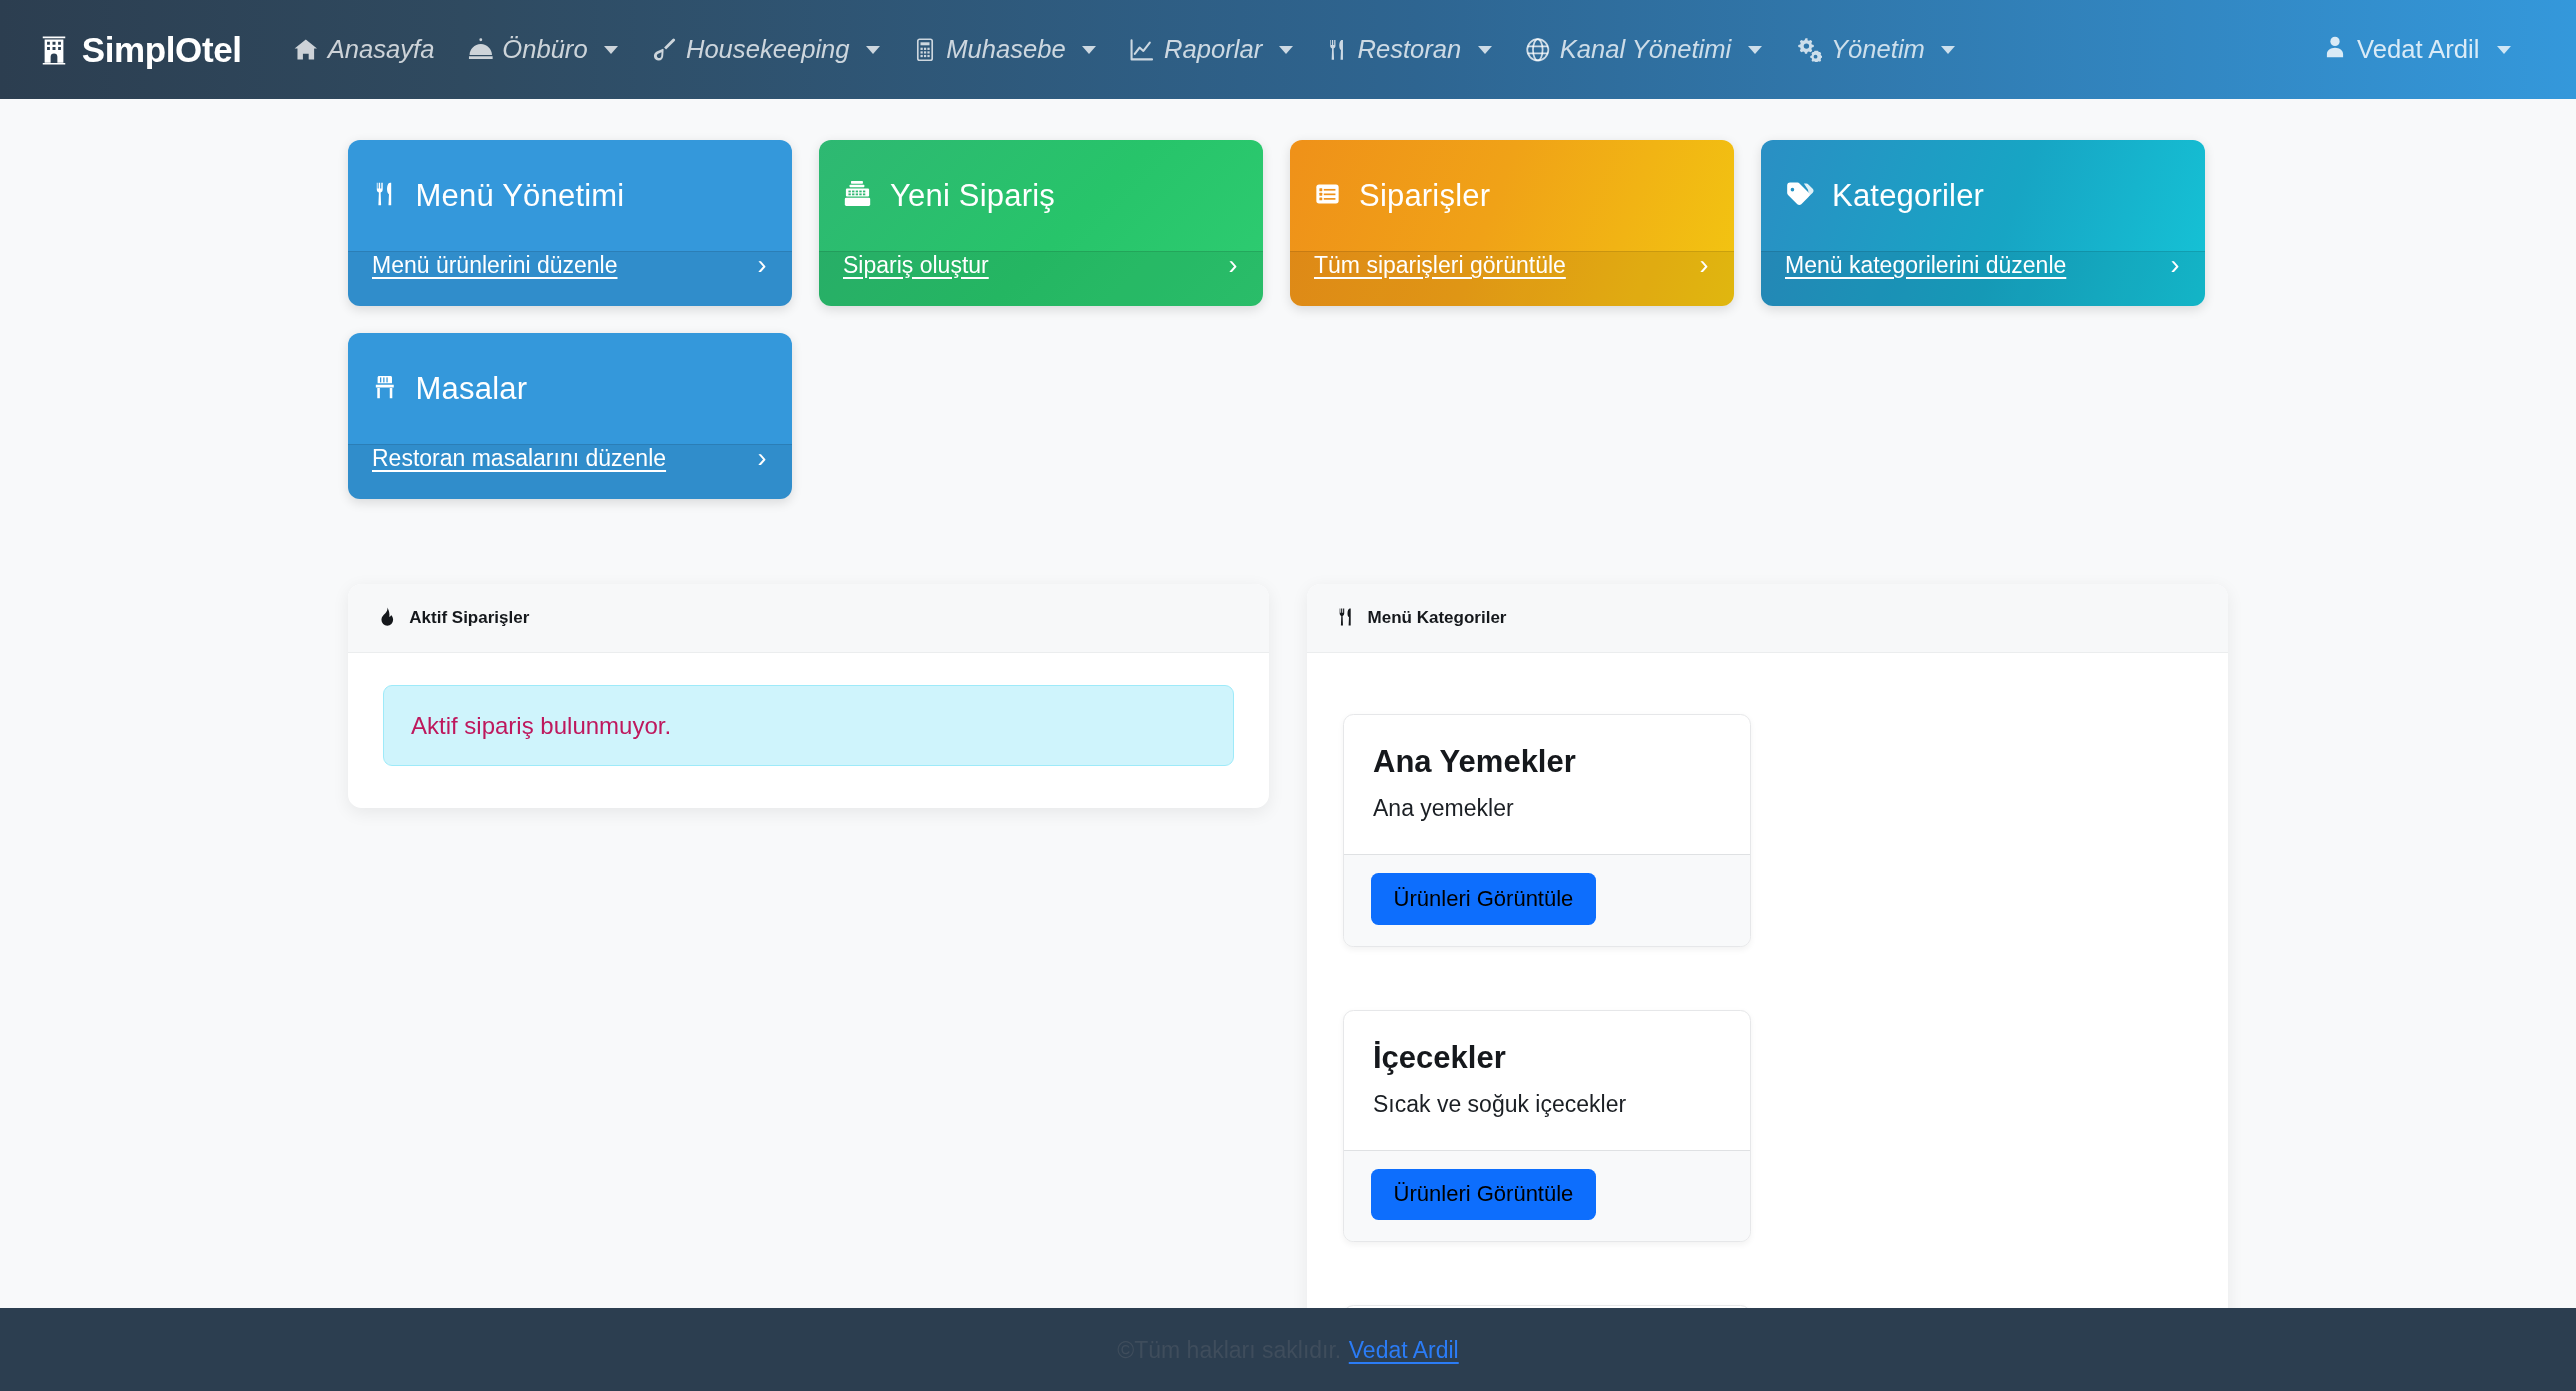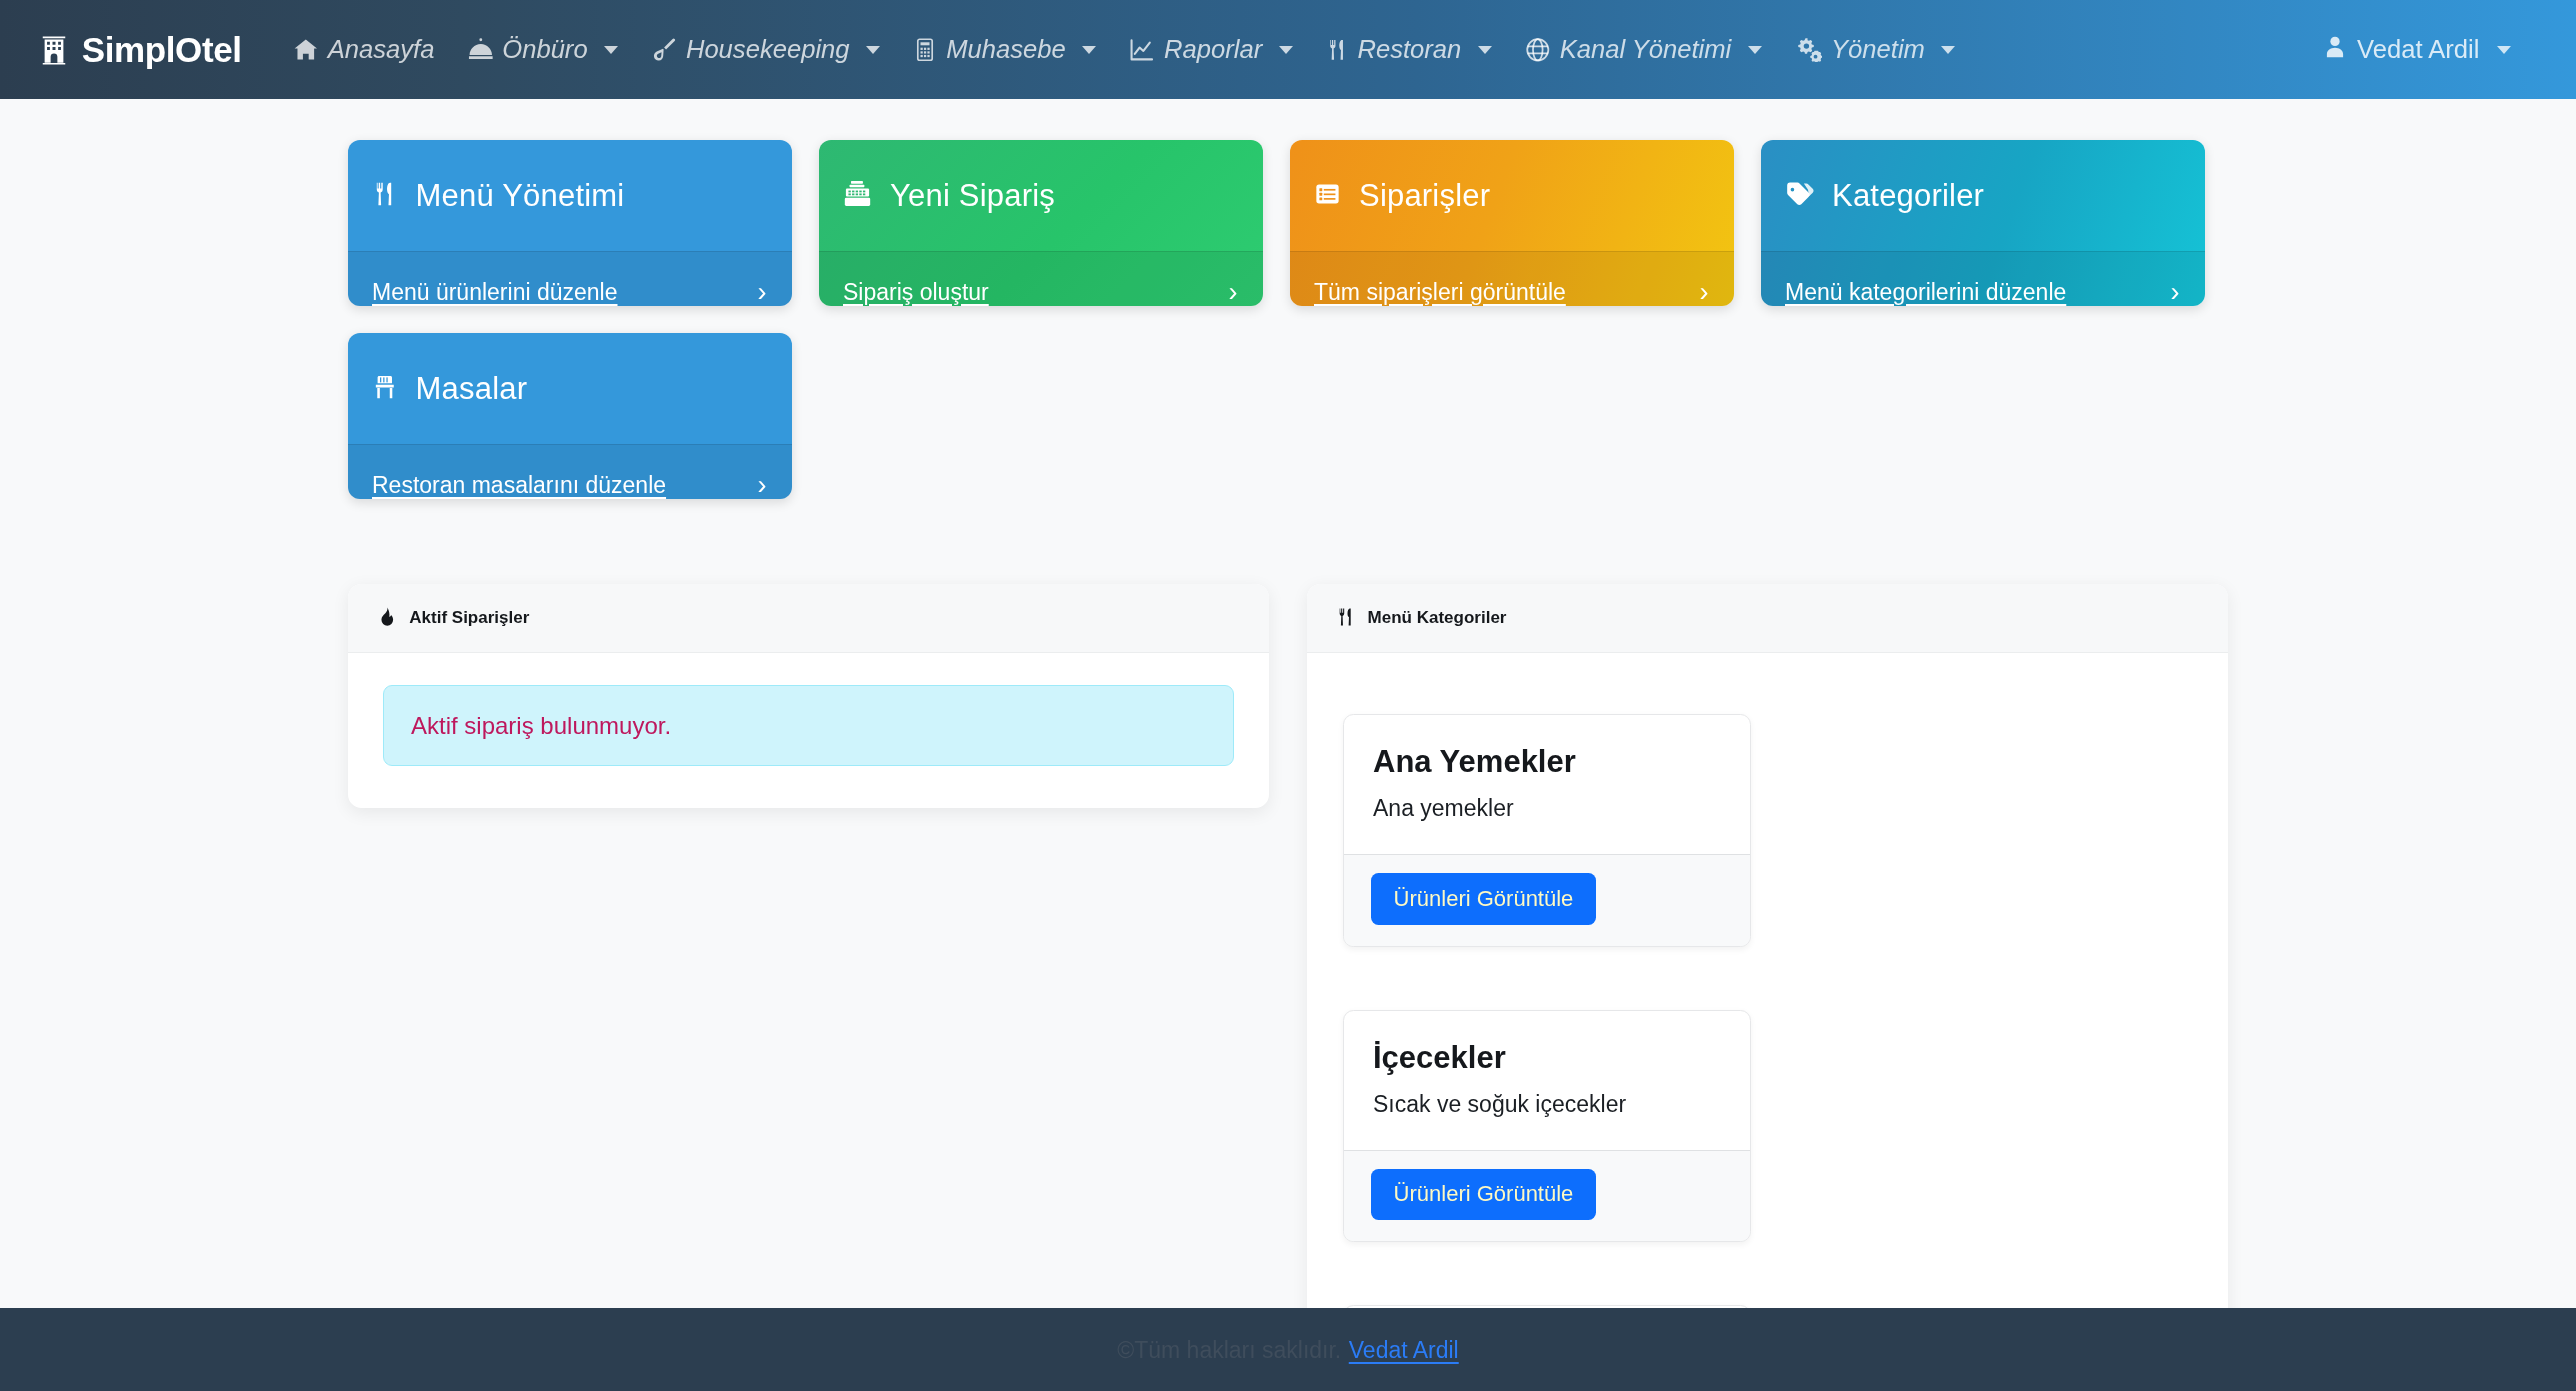--- a/index.html
+++ b/index.html
@@ -55,21 +55,21 @@
     width: 444px; border-radius: 12px; overflow: hidden;
     box-shadow: 0 3.8px 10.5px rgba(0,0,0,0.12);
     color: #fff; cursor: pointer;
   }
   .ac-body {
     height: 111px; display: flex; align-items: center;
     padding: 0 24px; gap: 18px;
   }
   .ac-title { font-size: 31px; font-weight: 400; letter-spacing: 0.2px; }
   .ac-footer {
-    height: 55px; display: flex; align-items: flex-end;
+    height: 55px; display: flex; align-items: flex-start;
     justify-content: space-between;
     padding: 0 25.6px 0 24px;
     background: rgba(0,0,0,0.07);
     border-top: 0.8px solid rgba(0,0,0,0.10);
   }
   .ac-link {
     font-size: 23px; color: #fff; text-decoration: underline;
     text-underline-offset: 3.8px;
   }
   .ac-chev { font-size: 27px; color: #fff; line-height: 1; }
@@ -119,21 +119,21 @@
   }
   .cat-body { padding: 29px 29px 32px 29px; min-height: 128px; }
   .cat-name { font-size: 31px; font-weight: bold; color: #15181c; margin-bottom: 15px; }
   .cat-desc { font-size: 23px; color: #1b1f24; font-weight: 400; }
   .cat-footer {
     background: #f8f9fa; border-top: 0.8px solid #dfe1e3;
     padding: 18px 27px 21px 27px;
   }
   .btn-primary {
     display: inline-block;
-    background: #0d6efd; color: #fef9c3;
+    background: #0d6efd; color: #000000;
     font-size: 22px; font-family: "Liberation Sans", sans-serif;
     border: none; border-radius: 7.5px;
     padding: 12.8px 22.6px; cursor: pointer;
   }
 
   
   .footer {
     position: absolute; left: 0; top: 1308px;
     width: 2576px; height: 84px;
     background: #2c3e50;

